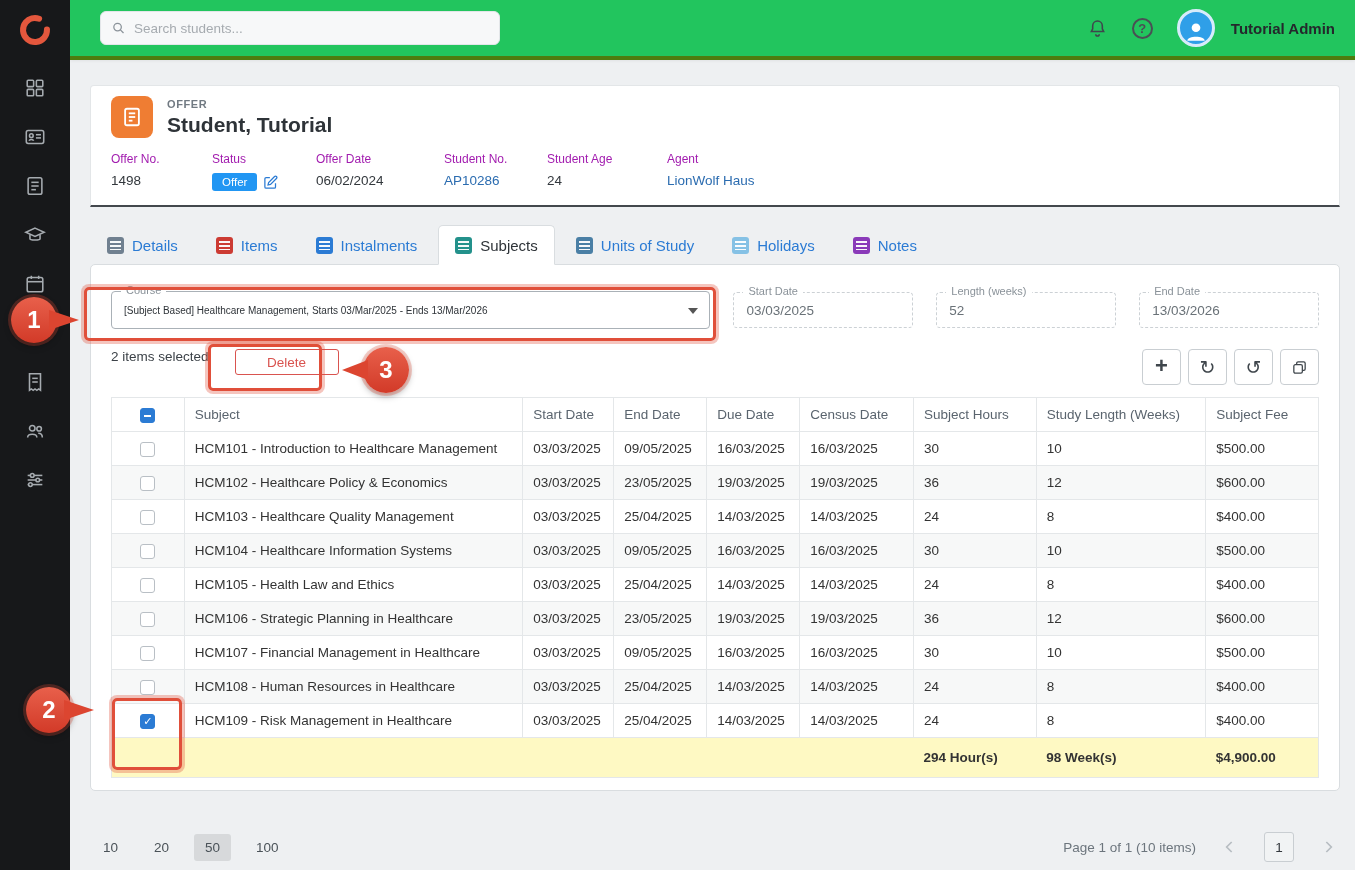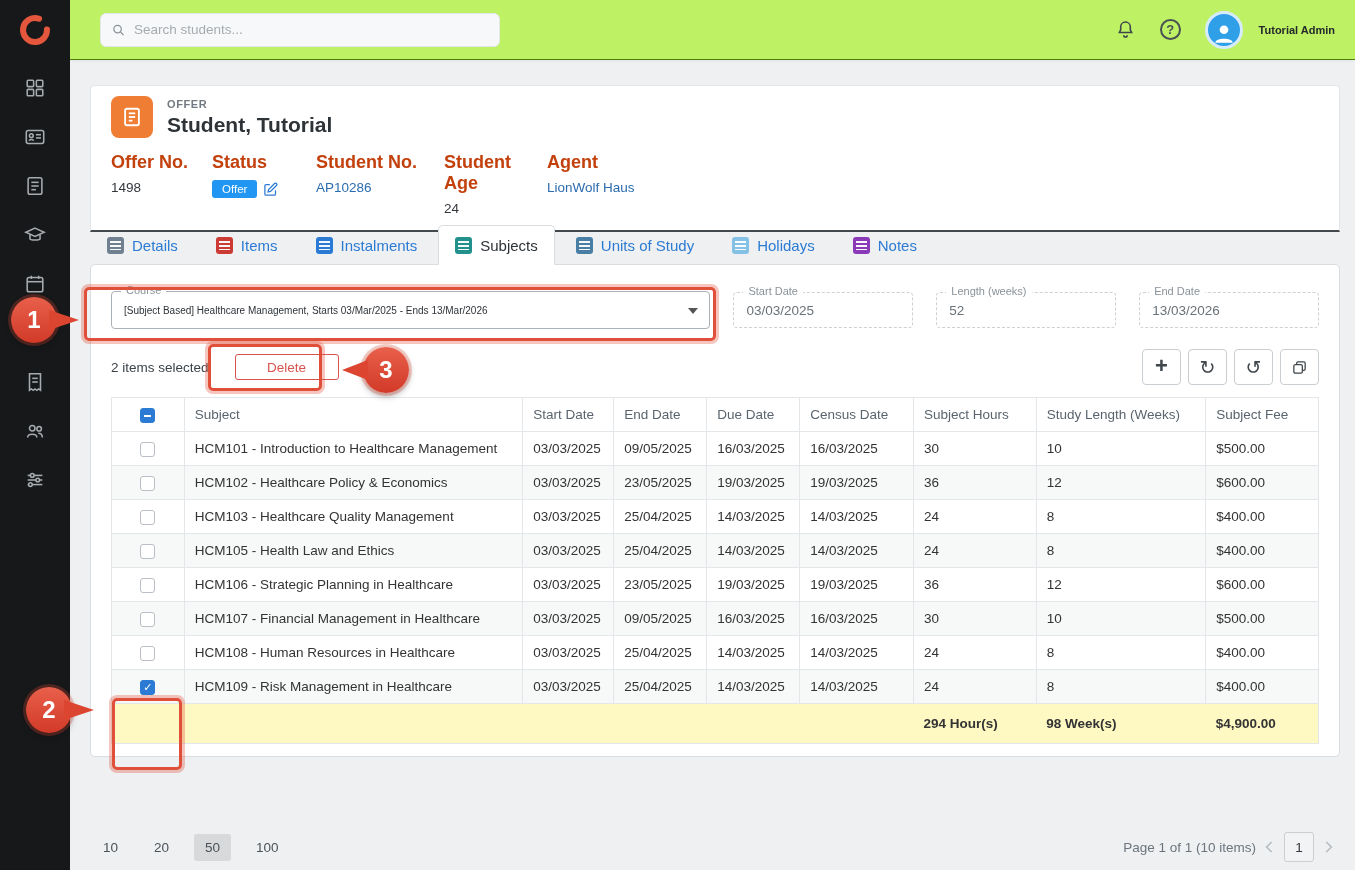--- a/index.html
+++ b/index.html
@@ -8,45 +8,45 @@
   button { font-family:inherit; cursor:pointer; }
 
   
   .sidebar { position:absolute; left:0; top:0; width:70px; height:870px; background:#17181a; z-index:10; display:flex; flex-direction:column; align-items:center; }
   .logo-wrap { height:60px; width:100%; display:flex; align-items:center; justify-content:center; }
   .side-icons { display:flex; flex-direction:column; align-items:center; padding-top:16px; }
   .side-ic { height:24px; width:24px; margin-bottom:25px; display:flex; align-items:center; justify-content:center; cursor:pointer; }
   .side-ic svg { stroke:#a6abb0; fill:none; stroke-width:1.7; }
 
   
-  .topbar { position:absolute; left:70px; top:0; right:0; height:60px; background:#bef264; border-bottom:1px solid #4d7c0f; box-shadow:0 1px 3px rgba(0,0,0,.06); display:flex; align-items:center; z-index:5; }
+  .topbar { position:absolute; left:70px; top:0; right:0; height:60px; background:#22c55e; border-bottom:4px solid #4d7c0f; box-shadow:0 1px 3px rgba(0,0,0,.06); display:flex; align-items:center; z-index:5; }
   .search-box { margin-left:30px; width:400px; height:34px; background:#f7f8f9; border:1px solid #e3e6e9; border-radius:6px; display:flex; align-items:center; padding:0 10px; }
   .search-box input { border:none; outline:none; background:transparent; font-family:inherit; font-size:13.5px; color:#555; width:100%; margin-left:8px; }
   .search-box input::placeholder { color:#a6abb0; }
   .topbar-right { margin-left:auto; display:flex; align-items:center; margin-right:20px; gap:24px; }
   .help-ic { width:21px; height:21px; border:2px solid #4a4f54; border-radius:50%; color:#4a4f54; font-size:13px; font-weight:bold; display:flex; align-items:center; justify-content:center; cursor:pointer; }
   .avatar { width:38px; height:38px; border-radius:50%; background:#2f9fe8; border:3px solid #d7ebfa; display:flex; align-items:flex-end; justify-content:center; overflow:hidden; cursor:pointer; }
-  .user-name { font-size:11px; font-weight:bold; color:#24282c; margin-left:-8px; cursor:pointer;text-align:right; }
+  .user-name { font-size:15px; font-weight:bold; color:#24282c; margin-left:-8px; cursor:pointer;text-align:right; }
 
   
   .offer-card { position:absolute; left:90px; top:85px; width:1250px; background:#fff; border:1px solid #e3e6e8; border-bottom:2px solid #43484d; border-radius:4px 4px 0 0; }
   .offer-head { display:flex; align-items:center; padding:10px 20px 2px; }
   .offer-ic { width:42px; height:42px; border-radius:8px; background:#ef7d33; display:flex; align-items:center; justify-content:center; flex:0 0 auto; }
   .offer-titles { margin-left:14px; }
   .offer-kind { font-size:11px; font-weight:bold; color:#717a82; letter-spacing:.6px; }
   .offer-title { font-size:21px; font-weight:bold; color:#2e3338; margin-top:3px; }
   .offer-actions { margin-left:auto; display:flex; align-items:center; gap:8px; }
   .action-btn { height:31px; padding:0 12px; background:#fff; border-radius:4px; font-size:13.5px; display:flex; align-items:center; gap:6px; }
   .action-btn.blue { color:#2b7bd4; border:1px solid #9cc3e8; }
   .action-btn.green { color:#2b9e4f; border:1px solid #9ed8ae; }
   .caret { width:0; height:0; border-left:4.5px solid transparent; border-right:4.5px solid transparent; border-top:5.5px solid currentColor; display:inline-block; }
   .offer-meta { display:flex; padding:12px 20px 14px; }
   .meta-item:nth-child(1){width:101px} .meta-item:nth-child(2){width:104px} .meta-item:nth-child(3){width:128px}
   .meta-item:nth-child(4){width:103px} .meta-item:nth-child(5){width:120px} .meta-item:nth-child(6){flex:1}
-  .meta-label { font-size:18px; font-weight:bold; color:#c2410c; }
+  .meta-label { font-size:12px; font-weight:normal; color:#a21caf; }
   .meta-value { font-size:13.5px; color:#33383d; margin-top:7px; display:flex; align-items:center; gap:6px; }
   .meta-value.link { color:#2b6cb0; cursor:pointer; }
   .status-badge { background:#2196f3; color:#fff; font-size:11.5px; padding:3px 10px; border-radius:3px; display:inline-block; }
   .edit-ic { display:inline-flex; cursor:pointer; }
 
   
   .tabs { position:absolute; left:90px; top:225px; display:flex; gap:4px; z-index:4; }
   .tab { height:40px; display:flex; align-items:center; gap:8px; padding:0 16px; font-size:15px; color:#2b7bd4; cursor:pointer; border:1px solid transparent; border-radius:5px 5px 0 0; }
   .tab.active { background:#fff; border-color:#d9dde0; border-bottom:1px solid #fff; color:#2e3338; }
   .tab-ico { width:17px; height:17px; border-radius:3px; position:relative; flex:0 0 auto; }
@@ -56,21 +56,21 @@
   
   .panel { position:absolute; left:90px; top:264px; width:1250px; background:#fff; border:1px solid #d9dde0; border-radius:5px; padding:26px 20px 12px; z-index:2; }
   .filters { display:flex; gap:23px; }
   .course-select { width:600px; height:38px; border:1px solid #aab1b7; border-radius:4px; position:relative; display:flex; align-items:center; padding:0 36px 0 12px; cursor:pointer; background:#fff; }
   .float-label { position:absolute; top:-8px; left:9px; background:#fff; padding:0 5px; font-size:11px; color:#8a9299; white-space:nowrap; }
   .course-value { font-size:10px; color:#2e3338; white-space:nowrap; overflow:hidden; }
   .select-caret { position:absolute; right:11px; top:16px; width:0; height:0; border-left:5px solid transparent; border-right:5px solid transparent; border-top:6px solid #555; }
   .info-field { width:180px; height:36px; border:1px dashed #ccd1d5; border-radius:4px; position:relative; display:flex; align-items:center; padding:0 12px; margin-top:1px; }
   .info-field .fvalue { font-size:13.5px; color:#6a7278; }
 
-  .toolbar { display:flex; align-items:center; margin:20px 0 12px; }
+  .toolbar { display:flex; align-items:flex-start; margin:20px 0 12px; }
   .sel-text { font-size:13.5px; color:#3c4248; }
   .delete-btn { margin-left:26px; width:104px; height:26px; background:#fff; border:1px solid #d9534f; color:#d9534f; border-radius:3px; font-size:13.5px; }
   .icon-btns { margin-left:auto; display:flex; gap:7px; }
   .icon-btn { width:39px; height:36px; background:#fff; border:1px solid #c9ced2; border-radius:4px; display:flex; align-items:center; justify-content:center; font-size:19px; color:#3f464c; }
   .icon-btn.plus { font-size:22px; font-weight:bold; padding-bottom:2px; }
 
   
   .grid { width:100%; border-collapse:collapse; font-size:13.5px; }
   .grid th, .grid td { border:1px solid #e4e7e9; padding:8px 10px; text-align:left; line-height:17px; }
   .grid th { color:#5a646e; font-weight:normal; background:#fff; }
@@ -83,21 +83,21 @@
   .cb.indet::after { content:""; position:absolute; left:3px; right:3px; top:6px; height:2px; background:#fff; }
   .totals td { font-weight:bold; padding:11px 10px; background:#fef9c3; border-left:none; border-right:none; }
   .totals td:first-child { border-left:1px solid #e4e7e9; }
   .totals td:last-child { border-right:1px solid #e4e7e9; }
 
   
   .pagination { position:absolute; left:90px; top:832px; width:1250px; display:flex; align-items:center; font-size:13.5px; color:#4a5258; padding:0 2px; }
   .page-sizes { display:flex; align-items:center; gap:14px; }
   .size { padding:6px 11px; border-radius:3px; cursor:pointer; }
   .size.selected { background:#d7d9db; }
-  .pag-right { margin-left:auto; display:flex; align-items:center; gap:4px; }
+  .pag-right { margin-left:auto; display:flex; align-items:center; gap:24px; }
   .pag-info { color:#6c757d; }
   .chev { display:flex; align-items:center; cursor:pointer; }
   .page-box { width:30px; height:30px; border:1px solid #c9ced2; background:#f1f3f4; border-radius:3px; display:flex; align-items:center; justify-content:center; color:#33383d; cursor:pointer; }
 
   
   .ann-box { position:absolute; border:3px solid #e04f3a; box-shadow:0 0 0 3px rgba(224,79,58,.33); border-radius:5px; z-index:60; pointer-events:none; }
   #ann-box-course { left:84px; top:287px; width:632px; height:54px; }
   #ann-box-delete { left:208px; top:344px; width:114px; height:47px; }
   #ann-box-checks { left:112px; top:698px; width:70px; height:72px; }
   .ann-circle { position:absolute; width:46px; height:46px; border-radius:50%;
@@ -245,20 +245,24 @@
         <div class="meta-label">Status</div>
         <div class="meta-value">
           <span class="status-badge">Offer</span>
           <span class="edit-ic">
             <svg width="15" height="15" viewBox="0 0 24 24" fill="none" stroke="#2b7bd4" stroke-width="2">
               <path d="M11 4 H5 a2 2 0 0 0 -2 2 v13 a2 2 0 0 0 2 2 h13 a2 2 0 0 0 2 -2 v-6"></path>
               <path d="M18.5 2.5 a2.1 2.1 0 0 1 3 3 L12 15 l-4 1 1-4 Z"></path>
             </svg>
           </span>
         </div>
+      </div>
+      <div class="meta-item">
+        <div class="meta-label">Offer Date</div>
+        <div class="meta-value">06/02/2024</div>
       </div>
       <div class="meta-item">
         <div class="meta-label">Student No.</div>
         <div class="meta-value link">AP10286</div>
       </div>
       <div class="meta-item">
         <div class="meta-label">Student Age</div>
         <div class="meta-value">24</div>
       </div>
       <div class="meta-item">
@@ -396,20 +400,31 @@
           <td>03/03/2025</td>
           <td>25/04/2025</td>
           <td>14/03/2025</td>
           <td>14/03/2025</td>
           <td>24</td>
           <td>8</td>
           <td>$400.00</td>
         </tr>
         <tr>
           <td class="cb-cell"><span class="cb"></span></td>
+          <td>HCM104 - Healthcare Information Systems</td>
+          <td>03/03/2025</td>
+          <td>09/05/2025</td>
+          <td>16/03/2025</td>
+          <td>16/03/2025</td>
+          <td>30</td>
+          <td>10</td>
+          <td>$500.00</td>
+        </tr>
+        <tr>
+          <td class="cb-cell"><span class="cb"></span></td>
           <td>HCM105 - Health Law and Ethics</td>
           <td>03/03/2025</td>
           <td>25/04/2025</td>
           <td>14/03/2025</td>
           <td>14/03/2025</td>
           <td>24</td>
           <td>8</td>
           <td>$400.00</td>
         </tr>
         <tr>

